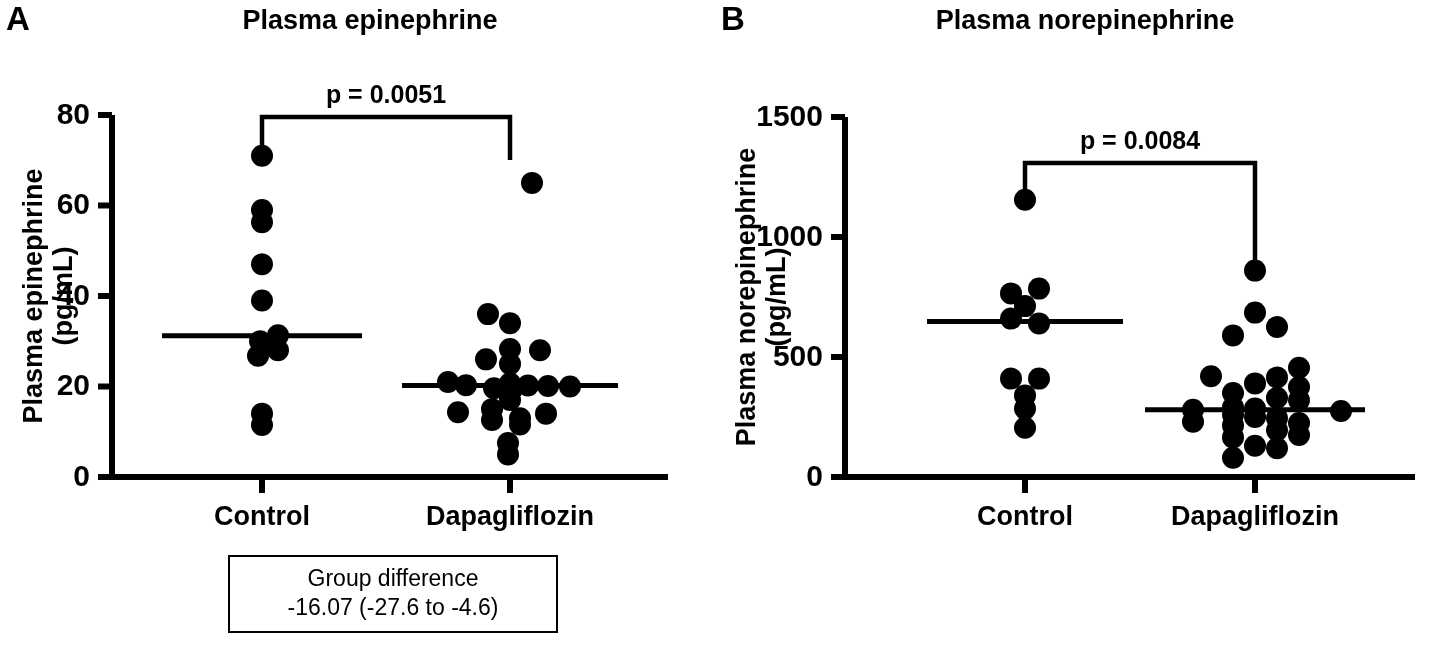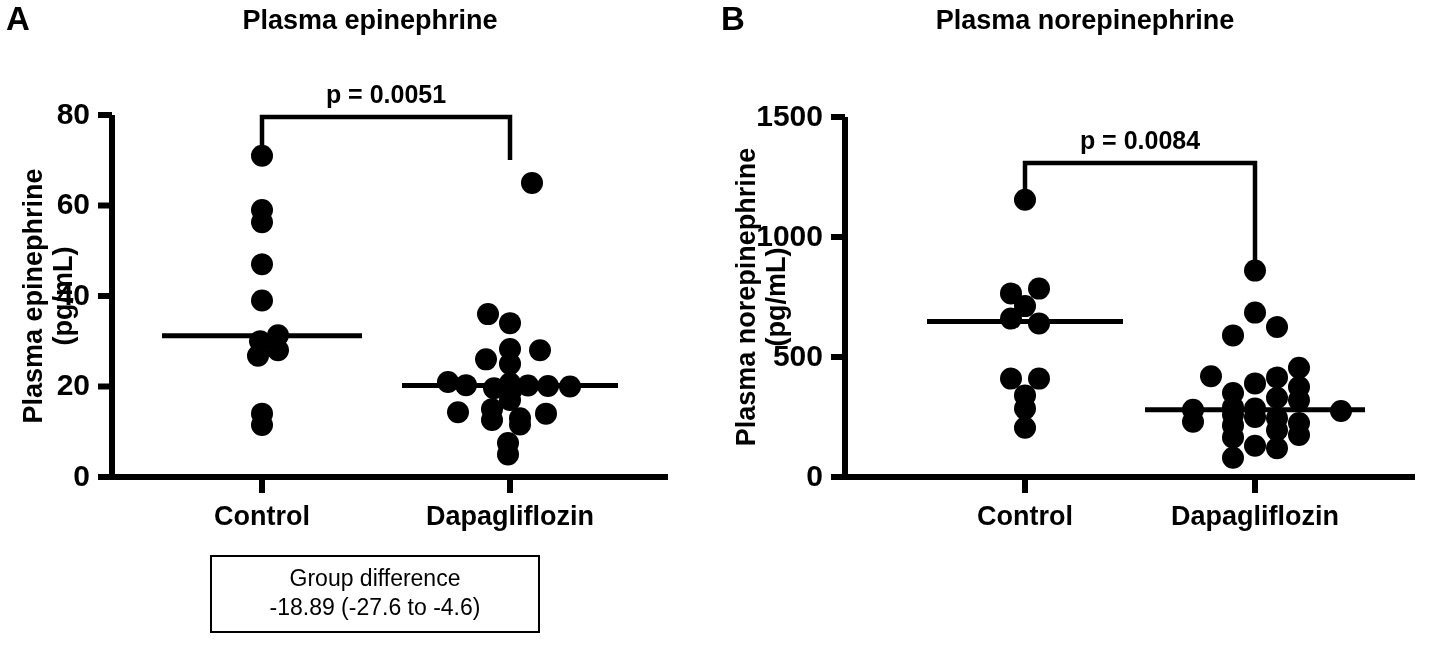--- a/index.html
+++ b/index.html
@@ -103,21 +103,21 @@
     position: absolute;
     box-sizing: border-box;
     border: 2px solid #000;
     background: #fff;
     text-align: center;
     font-size: 23px;
     line-height: 1.28;
     padding: 7px 14px 8px 14px;
     font-weight: normal;
   }
-  #diff-box-a { left: 210px; top: 555px; width: 330px; }
+  #diff-box-a { left: 228px; top: 555px; width: 330px; }
   .diff-line { display: block; white-space: nowrap; }
 </style>
 </head>
 <body>
 
 <div class="figure">
 
   <div class="panel" id="panel-a">
     <div class="panel-letter">A</div>
     <div class="panel-title">Plasma epinephrine</div>
@@ -183,21 +183,21 @@
             <circle cx="520" cy="418.175" r="11" class="dot"></circle>
             <circle cx="492" cy="419.985" r="11" class="dot"></circle>
             <circle cx="520" cy="424.51" r="11" class="dot"></circle>
             <circle cx="508" cy="443.0625" r="11" class="dot"></circle>
             <circle cx="508" cy="454.375" r="11" class="dot"></circle>
           </g>
         </svg>
     </div>
     <div class="diff-box" id="diff-box-a">
       <span class="diff-line">Group difference</span>
-      <span class="diff-line">-18.89 (-27.6 to -4.6)</span>
+      <span class="diff-line">-16.07 (-27.6 to -4.6)</span>
     </div>
   </div>
 
   <div class="panel" id="panel-b">
     <div class="panel-letter">B</div>
     <div class="panel-title">Plasma norepinephrine</div>
     <div class="plot-area">
       <svg class="plot" id="svg-b" width="715" height="540" viewBox="0 0 715 540">
           <line x1="130" y1="117" x2="130" y2="477" class="axis-line"></line>
           <line x1="130" y1="477" x2="700" y2="477" class="axis-line"></line>

